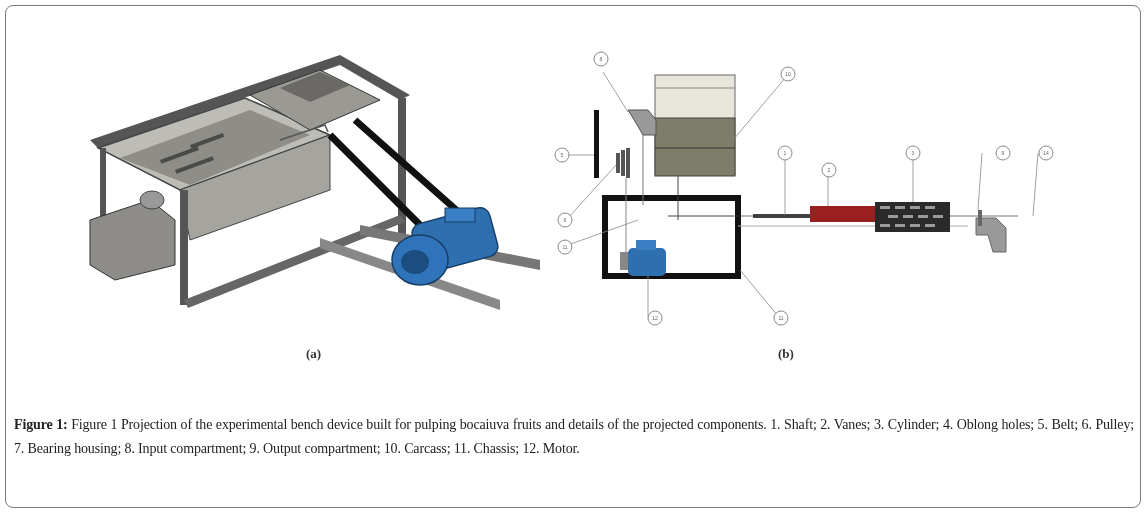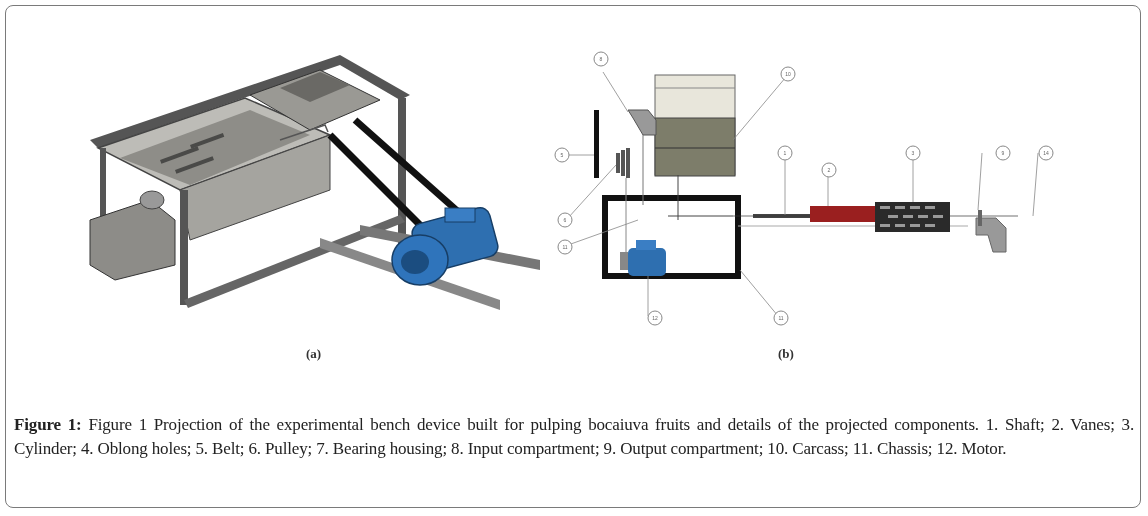--- a/index.html
+++ b/index.html
@@ -7,21 +7,21 @@
   .frame {
     position: absolute; left: 5px; top: 5px; width: 1136px; height: 503px;
     border: 1.5px solid #7a7a7a; border-radius: 8px; box-sizing: border-box;
   }
   .fig { position: absolute; }
   #panel-a { left: 80px; top: 40px; width: 480px; height: 300px; }
   #panel-b { left: 548px; top: 40px; width: 530px; height: 300px; }
   .panel-label { position: absolute; top: 346px; font-weight: bold; font-size: 13px; color: #333; }
   .caption {
     position: absolute; left: 14px; top: 413px; width: 1120px;
-    font-size: 17px; line-height: 24px; color: #222; text-align: justify;
+    font-size: 14px; line-height: 24px; color: #222; text-align: justify;
     letter-spacing: -0.15px;
   }
   .caption b { font-weight: bold; }
   .callout text { font-family: "Liberation Sans", sans-serif; font-size: 5px; fill: #666; }
 </style>
 </head>
 <body>
 
 <div class="frame"></div>
 

